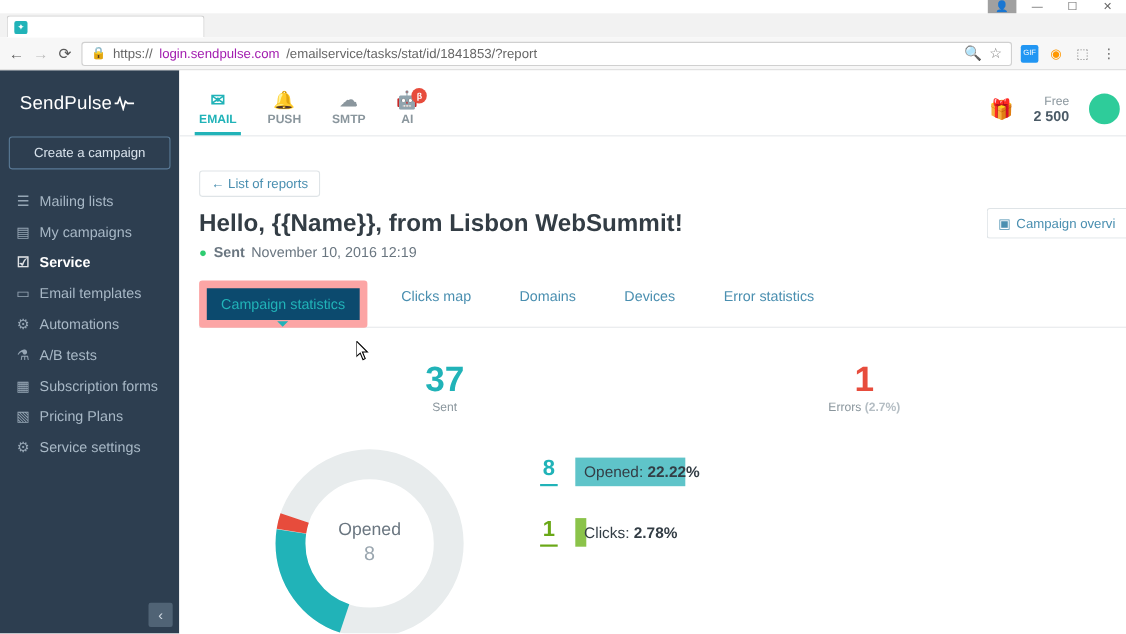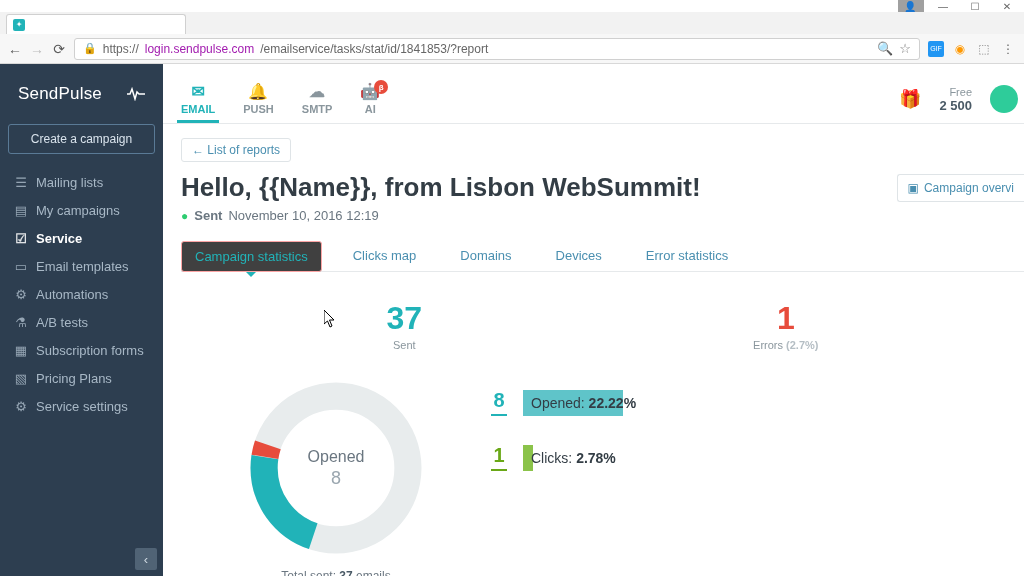--- a/index.html
+++ b/index.html
@@ -19,21 +19,21 @@
 .url-bar { flex:1; height:22px; border:1px solid #d0d0d0; border-radius:3px; background:#fff; display:flex; align-items:center; padding:0 8px; font-size:12px; color:#666; gap:6px;}
 .url-bar .lock { color:#7a7a7a; font-size:11px;}
 .url-bar .host { color:#a21caf; }
 .url-right { display:flex; gap:6px; align-items:center; color:#7a7a7a; font-size:13px;}
 .ext-icons { display:flex; gap:8px; align-items:center;}
 .ext-icons span { width:16px; height:16px; display:flex; align-items:center; justify-content:center; font-size:12px;}
 
 
 .app { display:flex; height: calc(576px - 64px); }
 .sidebar { width: 163px; background: #2d3e50; display:flex; flex-direction:column; position:relative; }
-.logo { height:60px; display:flex; align-items:center; padding:0 18px; color:#fff; font-size:17px; font-weight:400; letter-spacing:0.2px;justify-content:space-between;}
+.logo { height:60px; display:flex; align-items:center; padding:0 18px; color:#fff; font-size:17px; font-weight:400; letter-spacing:0.2px;}
 .logo svg { margin-left:2px; }
 .create-btn { margin: 0 8px 14px; height:30px; border:1px solid #5a7a96; background:transparent; color:#d9e3ec; font-size:12px; border-radius:3px; cursor:pointer;}
 .side-item { height:28px; display:flex; align-items:center; padding:0 14px; color:#a8b8c6; font-size:13px; gap:8px; cursor:pointer;}
 .side-item.active { color:#fff; font-weight:600; }
 .side-item .sicon { width:14px; display:flex; align-items:center; justify-content:center; opacity:0.85; }
 .side-collapse { position:absolute; bottom:6px; right:6px; width:22px; height:22px; background:#506375; color:#cfd9e2; display:flex; align-items:center; justify-content:center; border-radius:2px; font-size:13px; cursor:pointer;}
 
 .main { flex:1; background:#fff; overflow:hidden; position:relative; }
 .topbar { height:60px; border-bottom:1px solid #e6e9eb; display:flex; align-items:flex-end; padding:0 18px; gap:28px;}
 .topnav-item { display:flex; flex-direction:column; align-items:center; gap:3px; padding-bottom:8px; cursor:pointer; color:#8a969d; font-size:11px; font-weight:600; position:relative;}
@@ -42,31 +42,31 @@
 .topnav-item .ticon { font-size:16px; height:18px; display:flex; align-items:center;}
 .badge { position:absolute; top:-2px; right:-8px; width:14px; height:14px; background:#e74c3c; color:#fff; font-size:8px; border-radius:7px; display:flex; align-items:center; justify-content:center;}
 .top-right { margin-left:auto; display:flex; align-items:center; gap:18px; padding-bottom:10px;}
 .gift { color:#21b3b8; font-size:18px;}
 .balance { text-align:right; }
 .balance .lbl { font-size:11px; color:#8a969d; }
 .balance .val { font-size:13px; color:#4a5a66; font-weight:600;}
 .avatar { width:28px; height:28px; border-radius:14px; background:#2ecc9a; margin-right:-12px; }
 
 .content { padding: 14px 0 0 18px; }
-.breadcrumb { display:inline-flex; align-items:center; border:1px solid #dfe4e7; border-radius:3px; padding:4px 10px; font-size:12px; color:#4a8fb0; cursor:pointer; gap:4px;}
+.breadcrumb { display:inline-flex; align-items:center; border:1px solid #dfe4e7; border-radius:3px; padding:4px 10px; font-size:12px; color:#4a8fb0; cursor:pointer; gap:4px;margin-top:17px;}
 .page-row { display:flex; align-items:center; margin-top:10px; }
-h1 { font-size:26px; color:#333d45; font-weight:600; }
+h1 { font-size:22px; color:#333d45; font-weight:600; }
 .overview-link { margin-left:auto; display:flex; align-items:center; gap:5px; color:#4a8fb0; font-size:12px; padding:6px 10px; border:1px solid #dfe4e7; border-right:none; border-radius:3px 0 0 3px;}
 .sent-line { display:flex; align-items:center; gap:6px; font-size:13px; color:#6a7680; margin-top:5px;}
 .sent-line .check { color:#2ecc71; font-size:12px;}
 .sent-line .slabel { color:#6a7680; font-weight:600;}
 
 .tabs { display:flex; gap:18px; margin-top:18px; border-bottom:1px solid #e6e9eb; }
 .tab-pill { padding:7px 13px; font-size:13px; color:#4a8fb0; cursor:pointer; margin-bottom:-1px;}
-.tab-pill.active { border:1px solid #fca5a5; border-radius:3px; color:#21b3b8; background:#404040; position:relative;}
+.tab-pill.active { border:7px solid #fca5a5; border-radius:3px; color:#21b3b8; background:#0c4a6e; position:relative;}
 .tab-pill.active::after { content:""; position:absolute; bottom:-6px; left:50%; transform:translateX(-50%); width:0; height:0; border-left:5px solid transparent; border-right:5px solid transparent; border-top:5px solid #21b3b8;}
 
 .stats-row { display:flex; justify-content:space-around; padding:28px 40px 12px; }
 .stat { text-align:center; }
 .stat .big { font-size:32px; font-weight:700; }
 .stat .sub { font-size:11px; color:#8a969d; margin-top:2px;}
 .stat .pct { color:#b5bec4; font-weight:600;}
 .c-sent { color:#21b3b8; }
 .c-delivered { color:#6aa817; }
 .c-errors { color:#e74c3c; }

